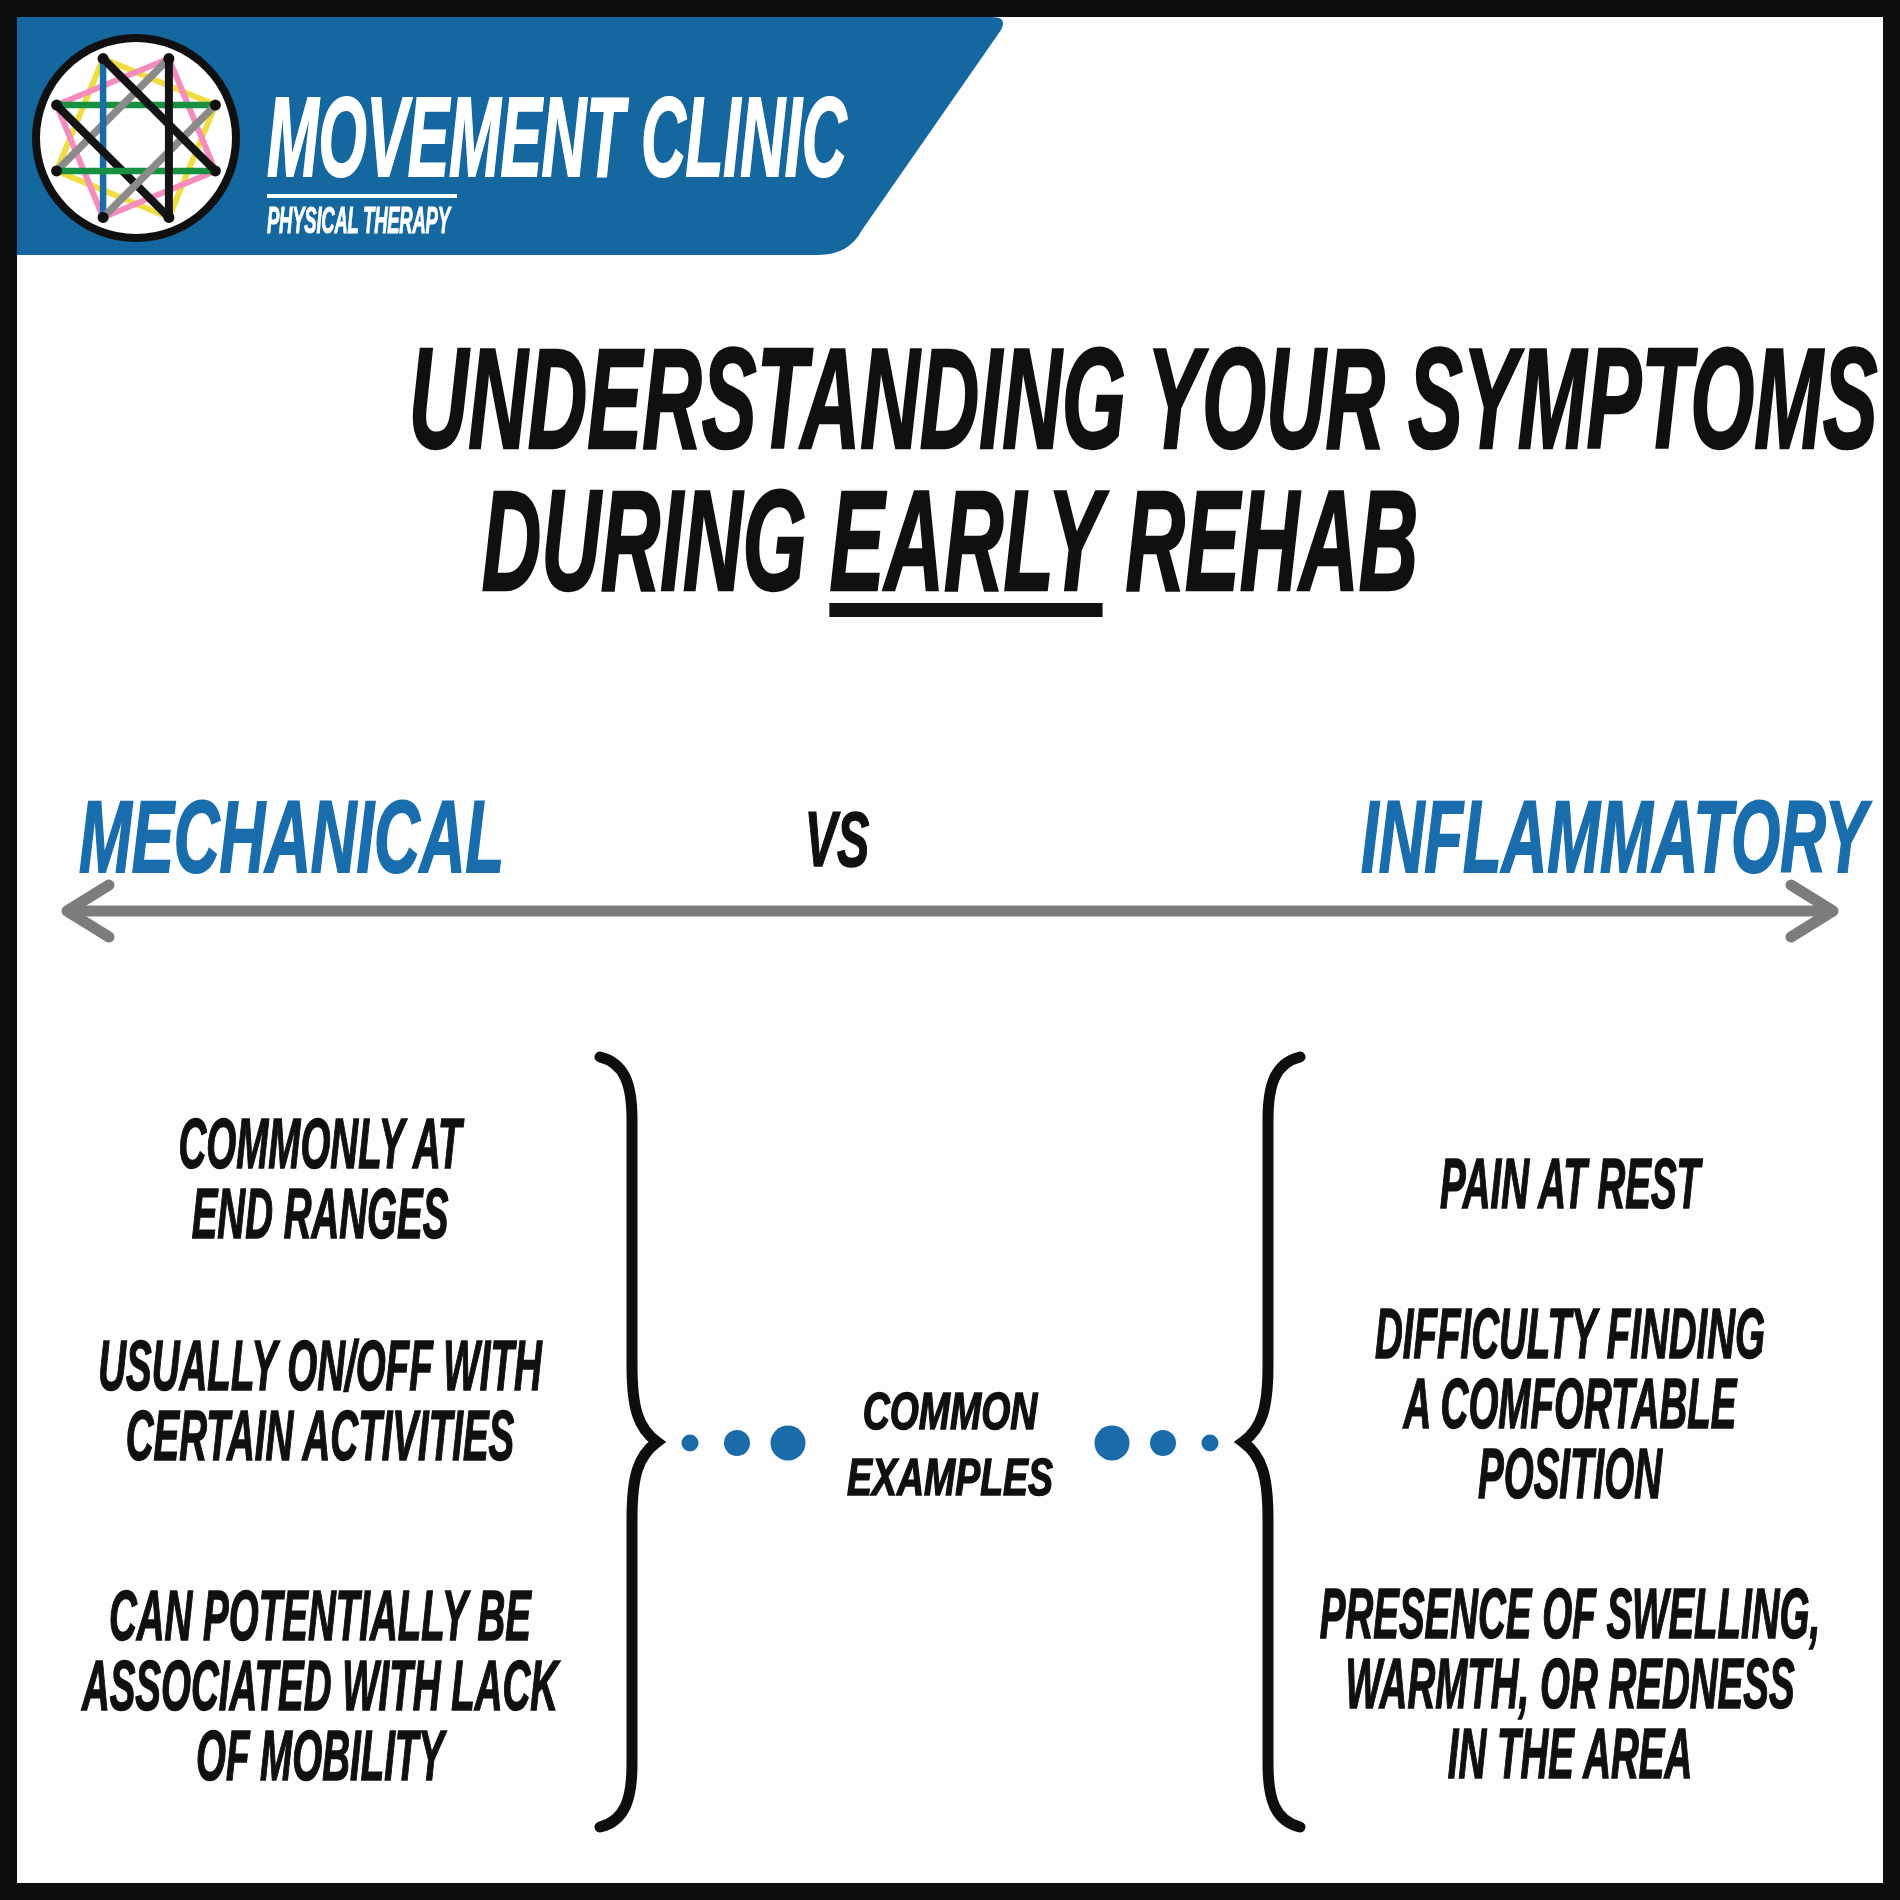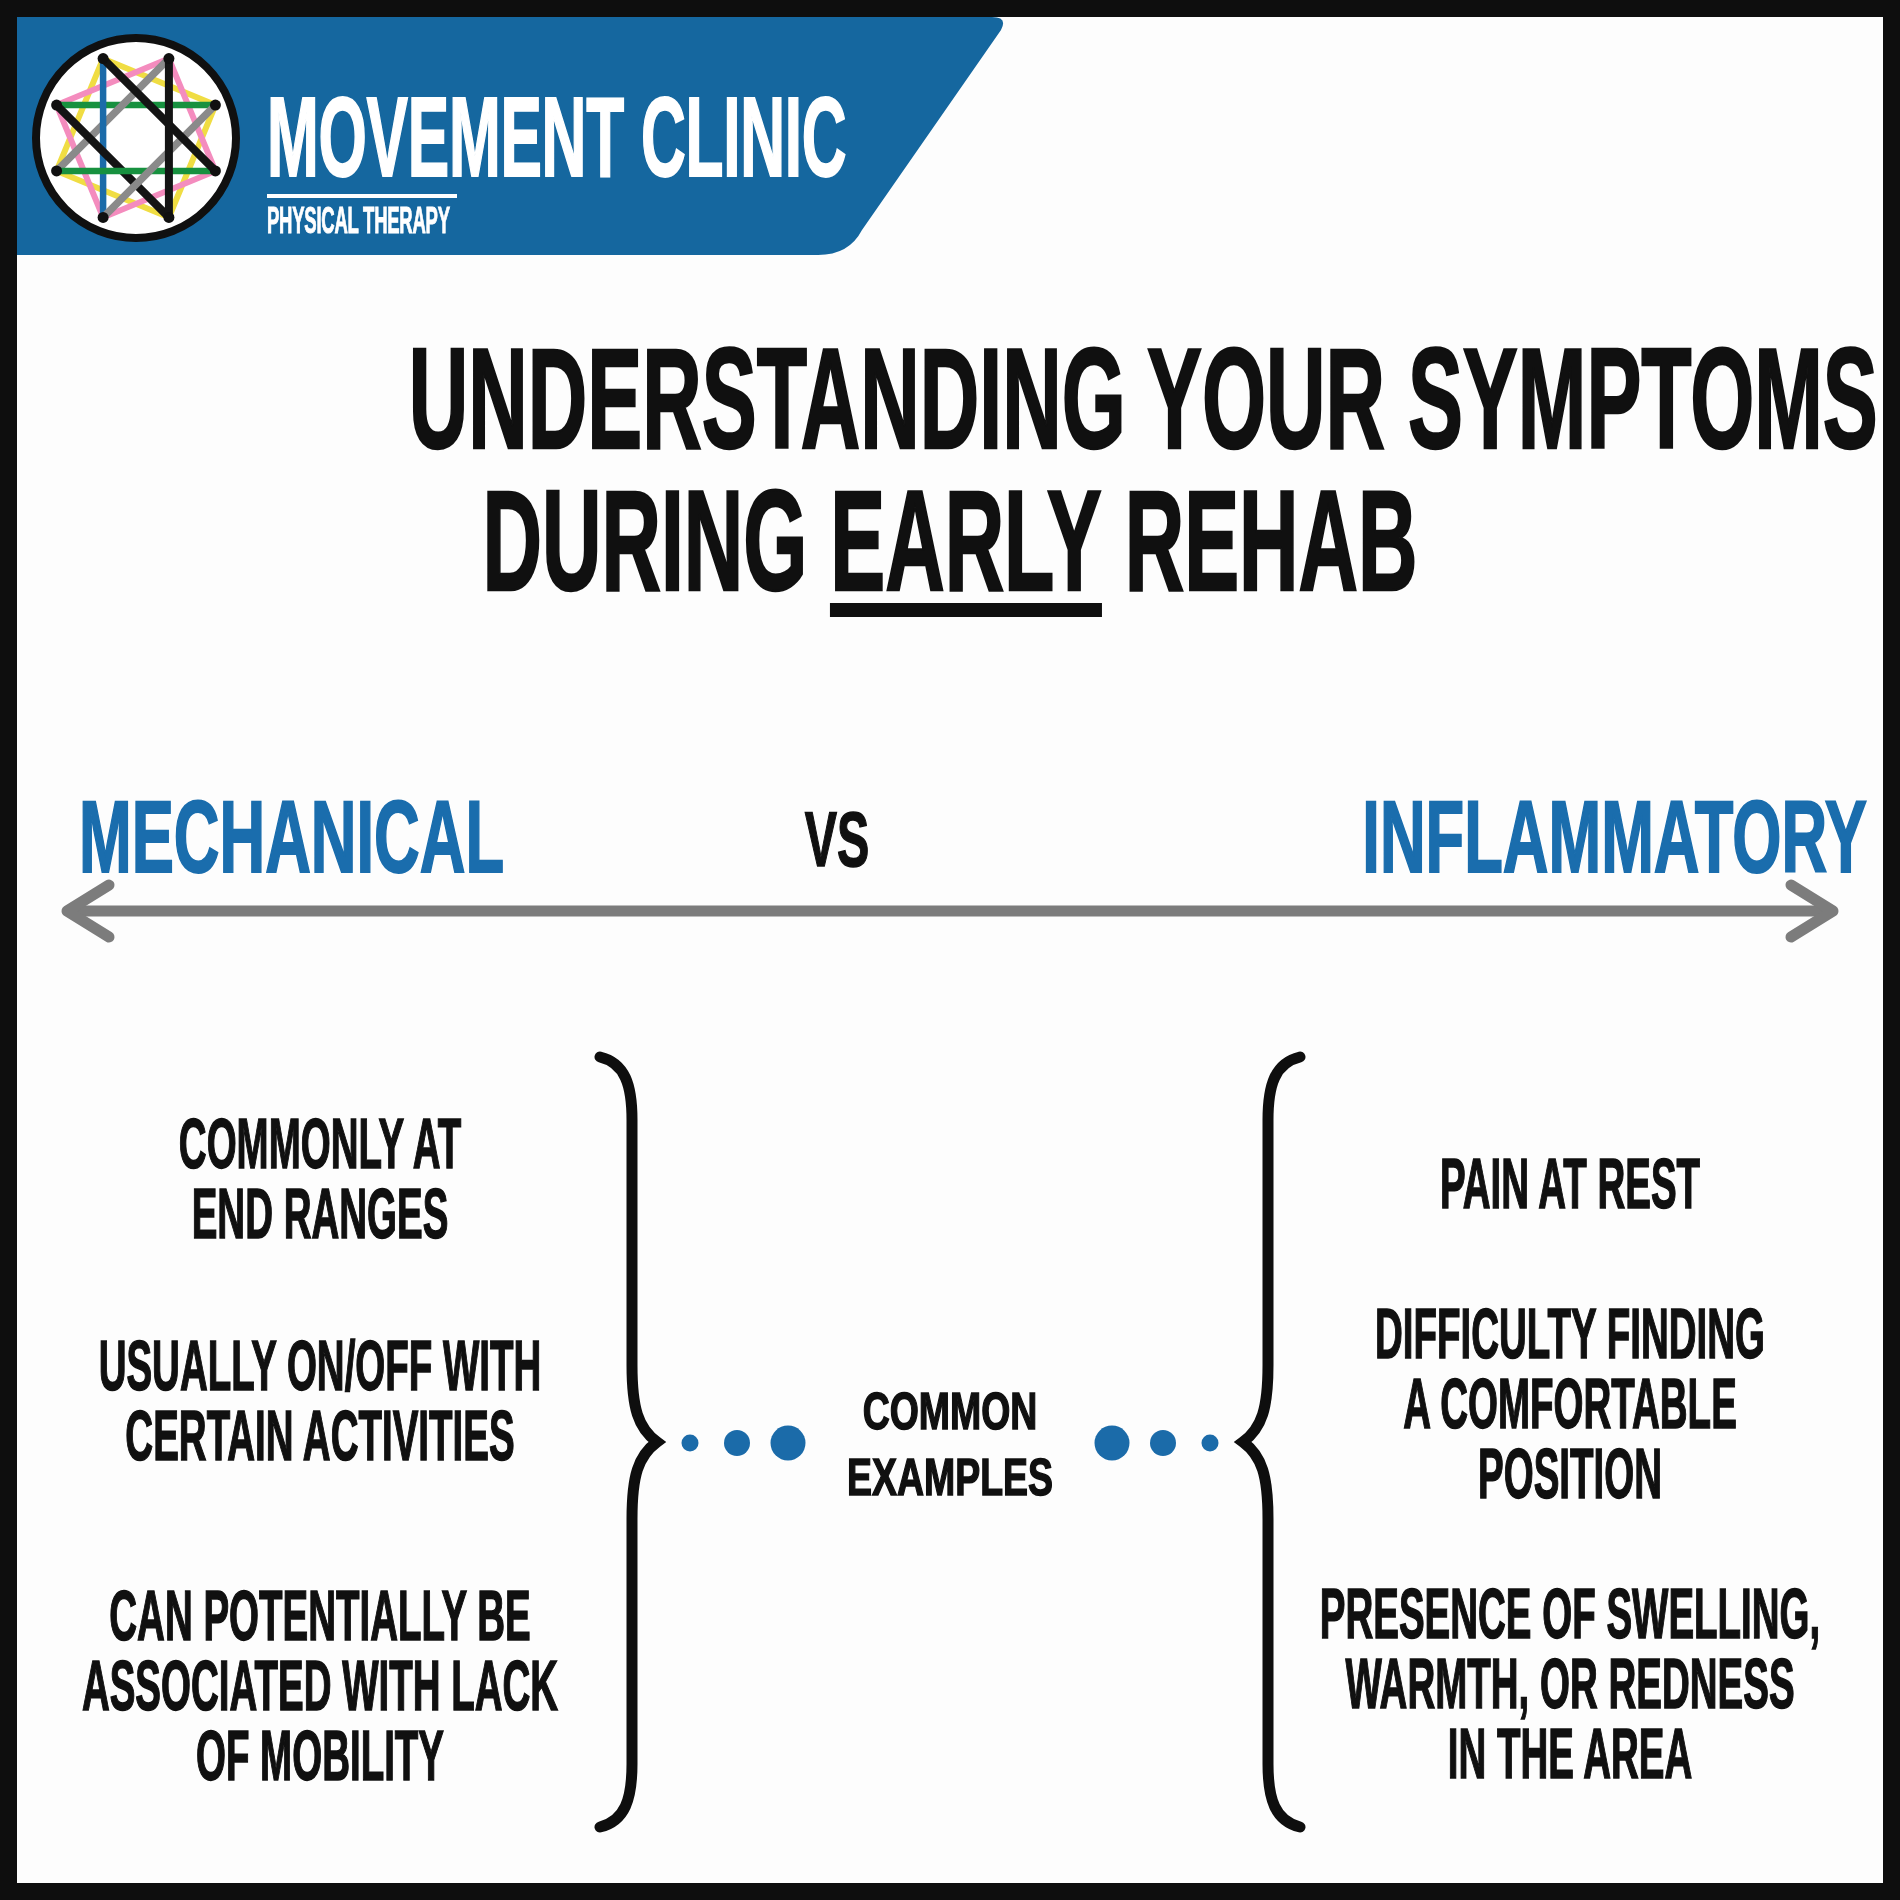--- a/index.html
+++ b/index.html
@@ -3,20 +3,21 @@
 <meta charset="utf-8">
 <style>
   html,body{margin:0;padding:0;background:#333;}
   #stage{
     position:relative;
     width:1866px;height:1866px;
     border:17px solid #0e0e0e;
     background:#fdfdfd;
     overflow:hidden;
     font-family:"Liberation Sans", sans-serif;
+    font-style:italic;
   }
   
   #shapes{position:absolute;left:0;top:0;width:1866px;height:1866px;}
   .banner-shape{fill:var(--banner-blue);}
   .logo-ring{fill:#ffffff;stroke:#101010;stroke-width:8;}
   .logo-dot{fill:#101010;}
   .arrow-stroke{stroke:var(--arrow-gray);stroke-width:11;stroke-linecap:round;stroke-linejoin:round;fill:none;}
   .brace{stroke:#0e0e0e;stroke-width:11;stroke-linecap:round;fill:none;}
   .dot{fill:var(--dot-blue);}
   

